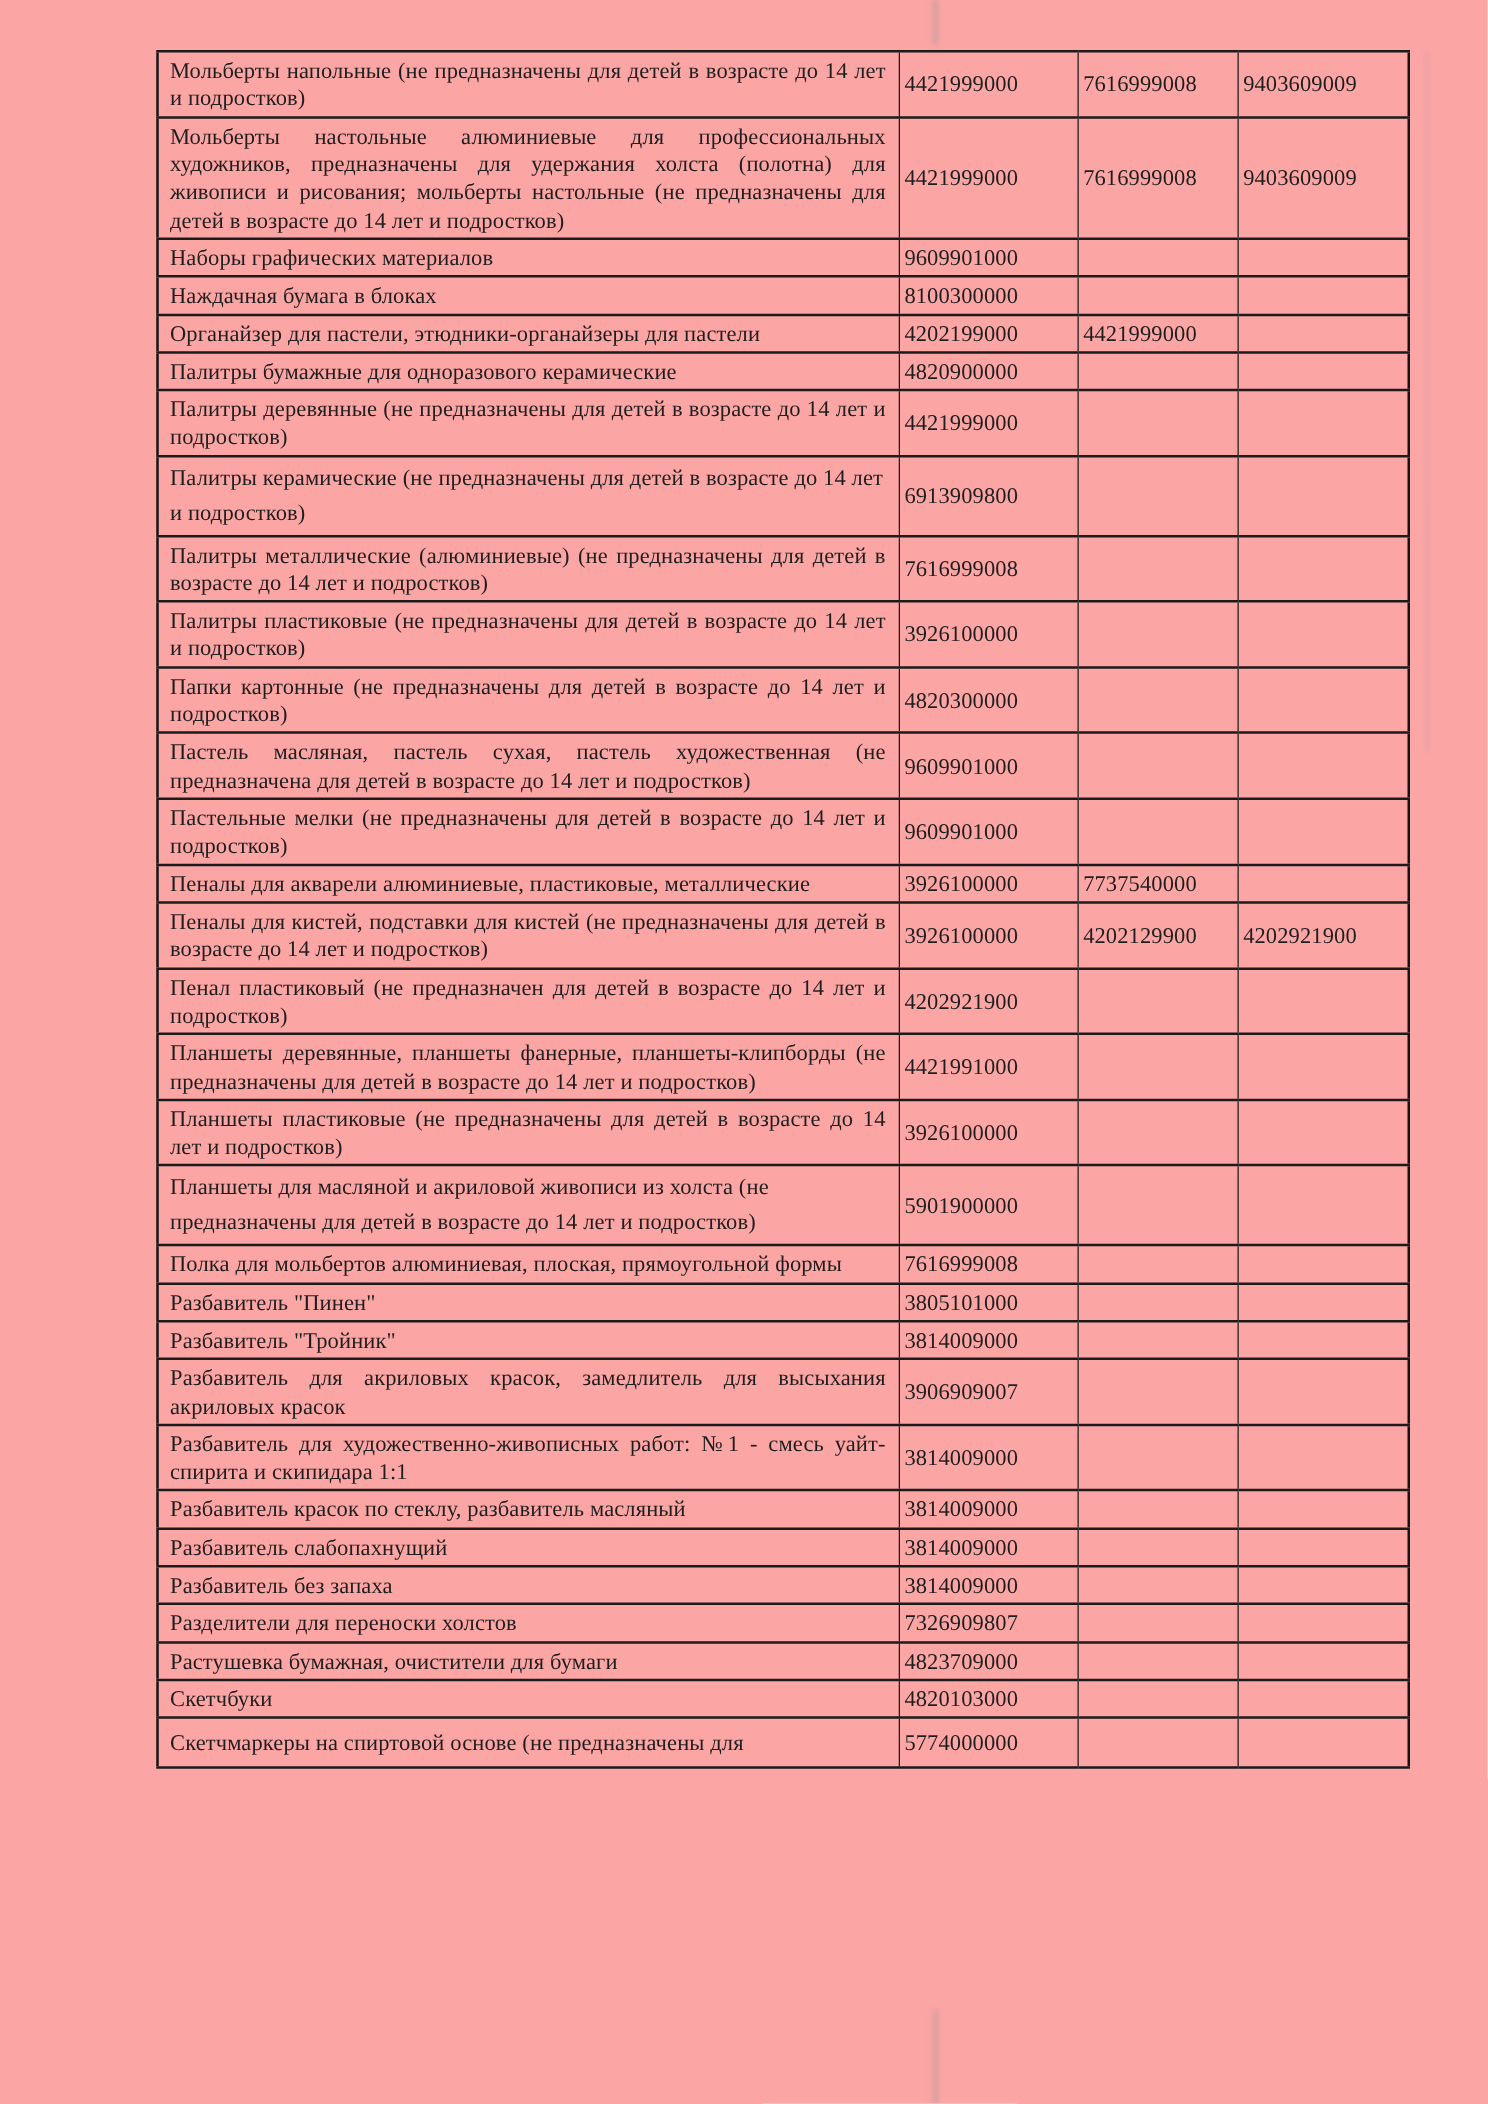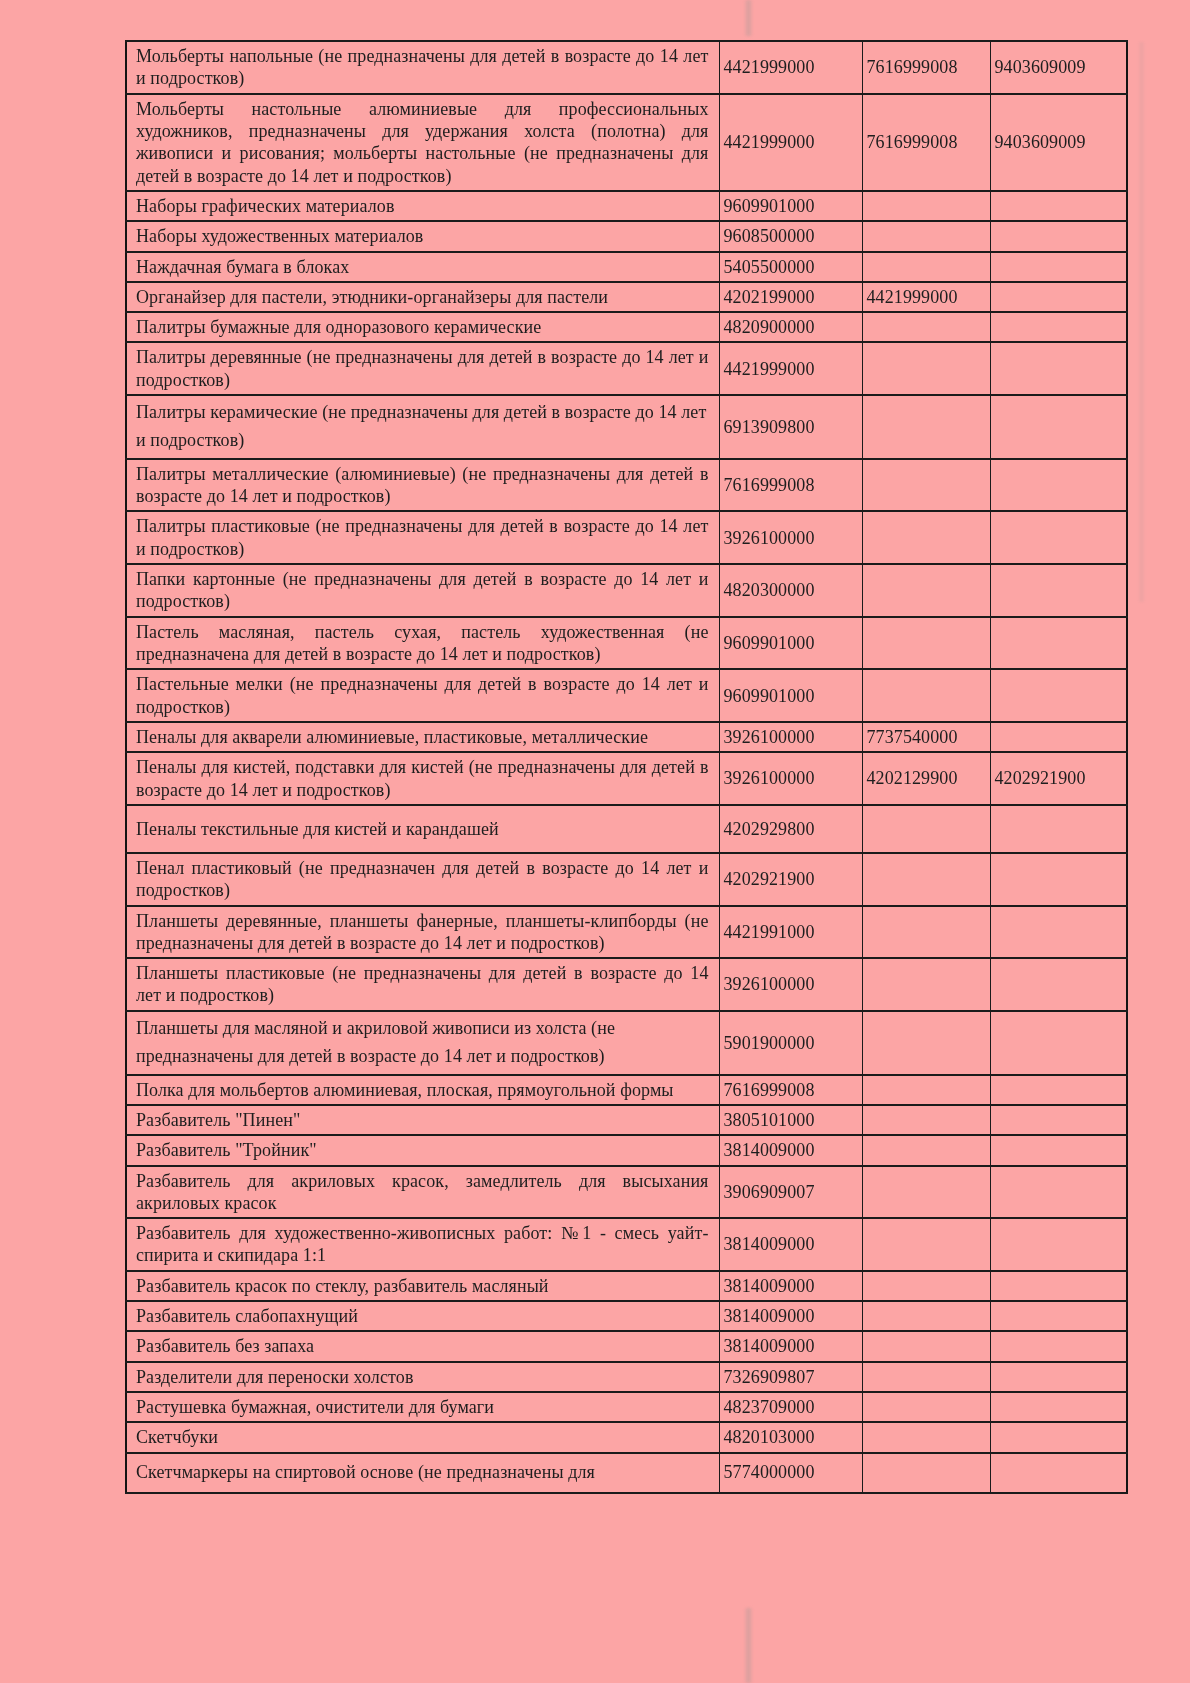--- a/index.html
+++ b/index.html
@@ -88,28 +88,22 @@
           <td class="code">7616999008</td>
           <td class="code">9403609009</td>
         </tr>
         <tr>
           <td class="desc">Наборы графических материалов</td>
           <td class="code">9609901000</td>
           <td class="code"></td>
           <td class="code"></td>
         </tr>
         <tr>
-          <td class="desc">Наборы художественных материалов</td>
-          <td class="code">9608500000</td>
-          <td class="code"></td>
-          <td class="code"></td>
-        </tr>
-        <tr>
           <td class="desc">Наждачная бумага в блоках</td>
-          <td class="code">5405500000</td>
+          <td class="code">8100300000</td>
           <td class="code"></td>
           <td class="code"></td>
         </tr>
         <tr>
           <td class="desc">Органайзер для пастели, этюдники-органайзеры для пастели</td>
           <td class="code">4202199000</td>
           <td class="code">4421999000</td>
           <td class="code"></td>
         </tr>
         <tr>
@@ -165,26 +159,20 @@
           <td class="code">3926100000</td>
           <td class="code">7737540000</td>
           <td class="code"></td>
         </tr>
         <tr>
           <td class="desc">Пеналы для кистей, подставки для кистей (не предназначены для детей в возрасте до 14 лет и подростков)</td>
           <td class="code">3926100000</td>
           <td class="code">4202129900</td>
           <td class="code">4202921900</td>
         </tr>
-        <tr class="tall">
-          <td class="desc">Пеналы текстильные для кистей и карандашей</td>
-          <td class="code">4202929800</td>
-          <td class="code"></td>
-          <td class="code"></td>
-        </tr>
         <tr>
           <td class="desc">Пенал пластиковый (не предназначен для детей в возрасте до 14 лет и подростков)</td>
           <td class="code">4202921900</td>
           <td class="code"></td>
           <td class="code"></td>
         </tr>
         <tr>
           <td class="desc">Планшеты деревянные, планшеты фанерные, планшеты-клипборды (не предназначены для детей в возрасте до 14 лет и подростков)</td>
           <td class="code">4421991000</td>
           <td class="code"></td>

